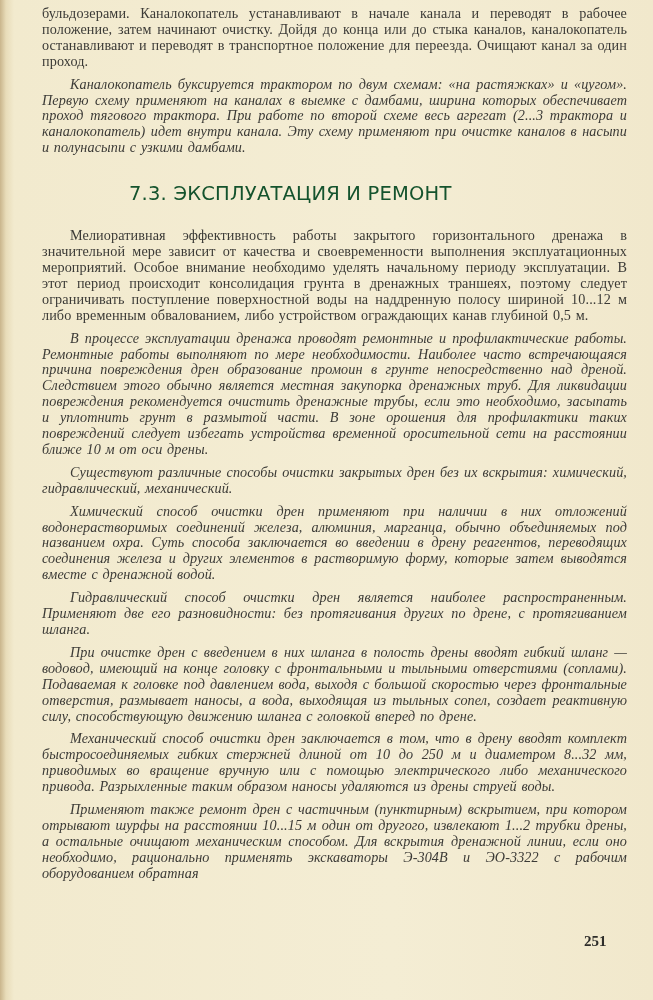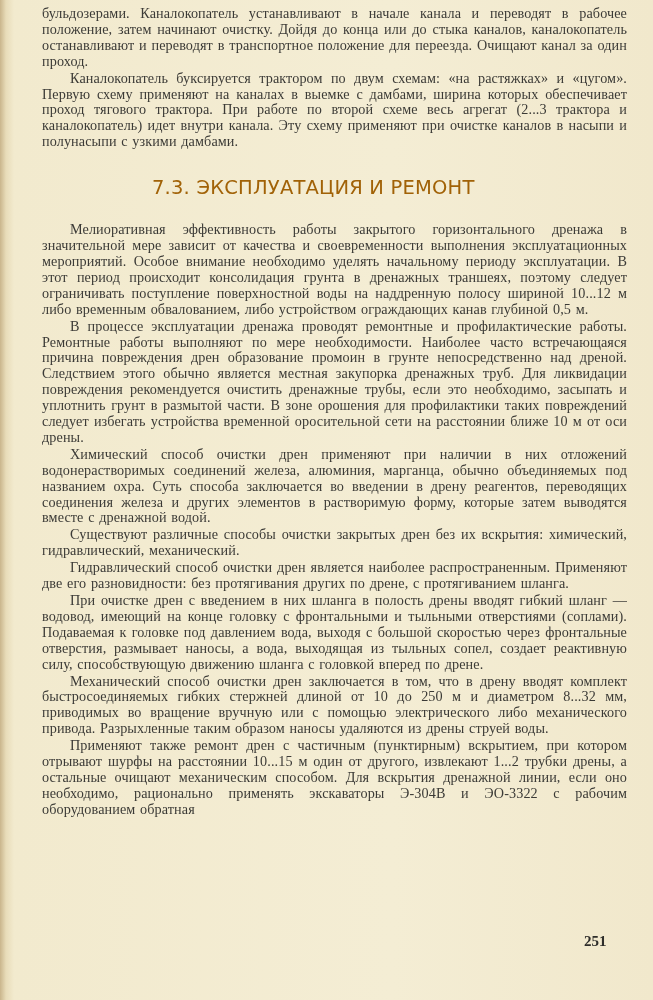--- a/index.html
+++ b/index.html
@@ -27,28 +27,29 @@
       line-height: 15.9px;
       text-align: justify;
       margin: 0;
       letter-spacing: 0.1px;
       word-spacing: 1px;
     }
     .para.indent {
       text-indent: 28px;
     }
     .para + .para {
-      margin-top: 1px;
+      margin-top: 7px;
+      font-style: italic;
     }
     .heading {
-      margin: 26px 0 22px 110px;
+      margin: 26px 0 22px 87px;
       font-family: "DejaVu Sans", "Liberation Sans", sans-serif;
       font-size: 19.5px;
       line-height: 24px;
-      color: #a16207;
+      color: #14532d;
       letter-spacing: 0.2px;
       font-weight: normal;
     }
     .heading span {
       display: block;
     }
     .page-number {
       position: absolute;
       left: 546px;
       top: 933px;
@@ -65,21 +66,21 @@
 <div class="page">
   <p class="para">бульдозерами. Каналокопатель устанавливают в начале канала и переводят в рабочее положение, затем начинают очистку. Дойдя до конца или до стыка каналов, каналокопатель останавливают и переводят в транспортное положение для переезда. Очищают канал за один проход.</p>
   <p class="para indent">Каналокопатель буксируется трактором по двум схемам: «на растяжках» и «цугом». Первую схему применяют на каналах в выемке с дамбами, ширина которых обеспечивает проход тягового трактора. При работе по второй схеме весь агрегат (2...3 трактора и каналокопатель) идет внутри канала. Эту схему применяют при очистке каналов в насыпи и полунасыпи с узкими дамбами.</p>
 
   <h2 class="heading">
     <span>7.3. ЭКСПЛУАТАЦИЯ И РЕМОНТ</span>
   </h2>
 
   <p class="para indent">Мелиоративная эффективность работы закрытого горизонтального дренажа в значительной мере зависит от качества и своевременности выполнения эксплуатационных мероприятий. Особое внимание необходимо уделять начальному периоду эксплуатации. В этот период происходит консолидация грунта в дренажных траншеях, поэтому следует ограничивать поступление поверхностной воды на наддренную полосу шириной 10...12 м либо временным обвалованием, либо устройством ограждающих канав глубиной 0,5 м.</p>
   <p class="para indent">В процессе эксплуатации дренажа проводят ремонтные и профилактические работы. Ремонтные работы выполняют по мере необходимости. Наиболее часто встречающаяся причина повреждения дрен образование промоин в грунте непосредственно над дреной. Следствием этого обычно является местная закупорка дренажных труб. Для ликвидации повреждения рекомендуется очистить дренажные трубы, если это необходимо, засыпать и уплотнить грунт в размытой части. В зоне орошения для профилактики таких повреждений следует избегать устройства временной оросительной сети на расстоянии ближе 10 м от оси дрены.</p>
+  <p class="para indent">Существуют различные способы очистки закрытых дрен без их вскрытия: химический, гидравлический, механический.</p>
   <p class="para indent">Химический способ очистки дрен применяют при наличии в них отложений водонерастворимых соединений железа, алюминия, марганца, обычно объединяемых под названием охра. Суть способа заключается во введении в дрену реагентов, переводящих соединения железа и других элементов в растворимую форму, которые затем выводятся вместе с дренажной водой.</p>
-  <p class="para indent">Существуют различные способы очистки закрытых дрен без их вскрытия: химический, гидравлический, механический.</p>
   <p class="para indent">Гидравлический способ очистки дрен является наиболее распространенным. Применяют две его разновидности: без протягивания других по дрене, с протягиванием шланга.</p>
   <p class="para indent">При очистке дрен с введением в них шланга в полость дрены вводят гибкий шланг — водовод, имеющий на конце головку с фронтальными и тыльными отверстиями (соплами). Подаваемая к головке под давлением вода, выходя с большой скоростью через фронтальные отверстия, размывает наносы, а вода, выходящая из тыльных сопел, создает реактивную силу, способствующую движению шланга с головкой вперед по дрене.</p>
   <p class="para indent">Механический способ очистки дрен заключается в том, что в дрену вводят комплект быстросоединяемых гибких стержней длиной от 10 до 250 м и диаметром 8...32 мм, приводимых во вращение вручную или с помощью электрического либо механического привода. Разрыхленные таким образом наносы удаляются из дрены струей воды.</p>
   <p class="para indent">Применяют также ремонт дрен с частичным (пунктирным) вскрытием, при котором отрывают шурфы на расстоянии 10...15 м один от другого, извлекают 1...2 трубки дрены, а остальные очищают механическим способом. Для вскрытия дренажной линии, если оно необходимо, рационально применять экскаваторы Э-304В и ЭО-3322 с рабочим оборудованием обратная</p>
 </div>
 
 <div class="page-number">251</div>
 
 </body></html>

